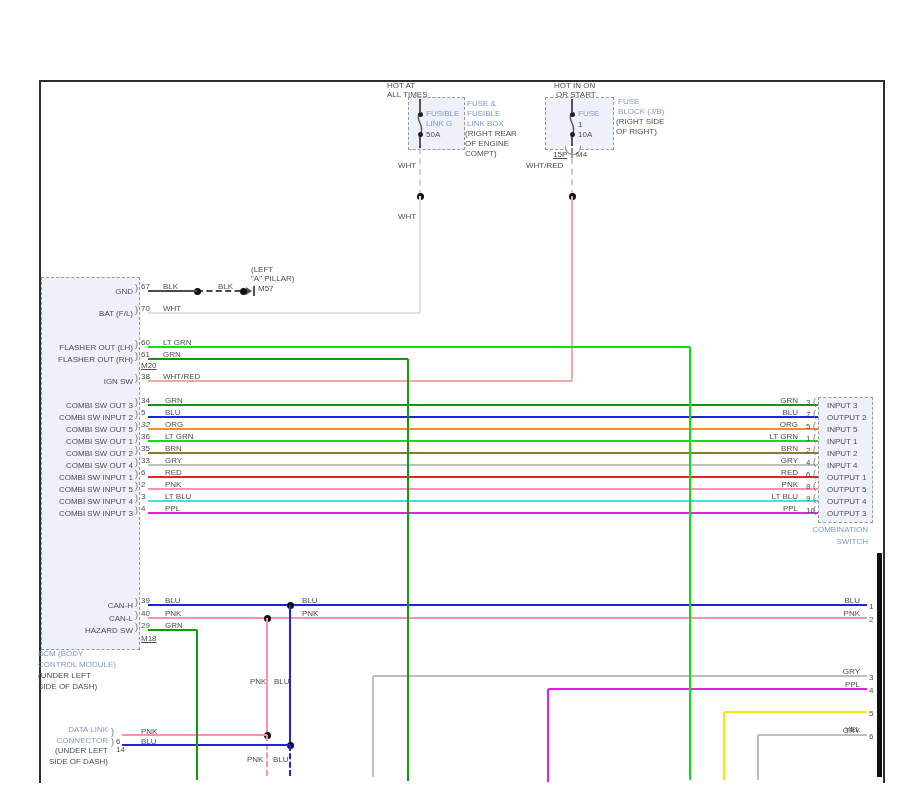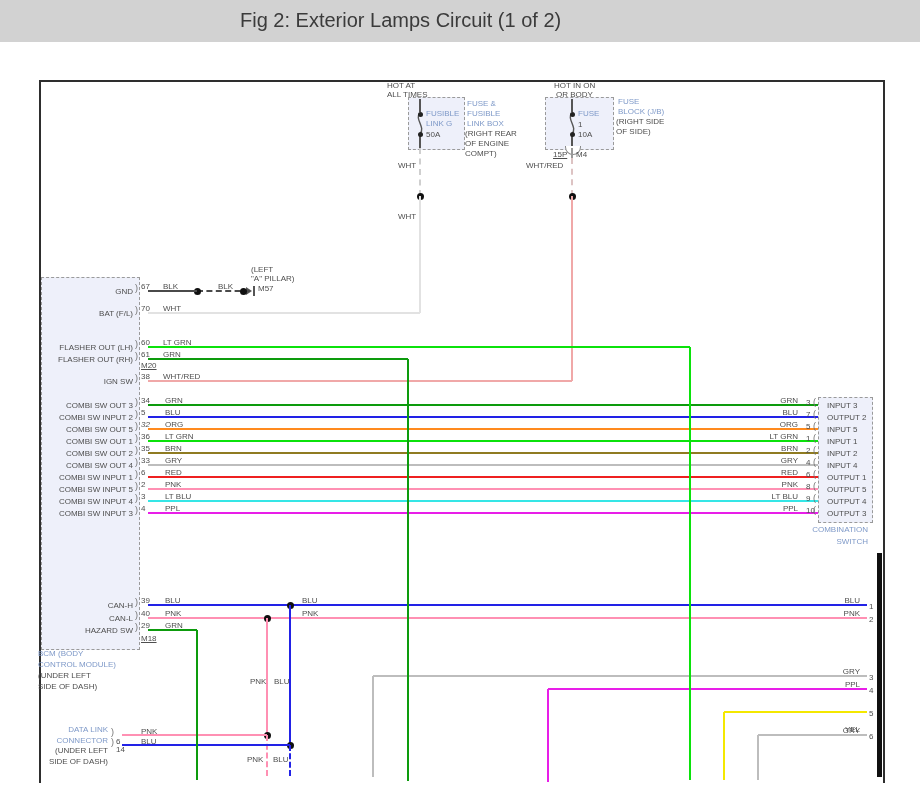--- a/index.html
+++ b/index.html
@@ -23,23 +23,20 @@
   .bar{position:absolute;left:877px;top:553px;width:5px;height:224px;background:#101010;}
   .semi{position:absolute;left:565px;top:146px;width:14px;height:8px;border:1.2px solid #888;
         border-top:none;border-radius:0 0 8px 8px;background:#fff;}
   .tri{position:absolute;width:0;height:0;border-top:4px solid transparent;
        border-bottom:4px solid transparent;border-left:6px solid #555;}
 </style>
 </head>
 <body>
 
 <div id="page">
-  <div id="titlebar">
-    <div id="title">Fig 2: Exterior Lamps Circuit (1 of 2)</div>
-  </div>
 
   <div id="frame"></div>
 
   <div id="diagram">
 
     <div class="box" style="left:408px;top:97px;width:55px;height:51px;"></div>
     <div class="box" style="left:545px;top:97px;width:67px;height:51px;"></div>
     <div class="box" style="left:41px;top:277px;width:97px;height:371px;"></div>
     <div class="box" style="left:818px;top:397px;width:53px;height:124px;"></div>
 
@@ -49,21 +46,21 @@
     <svg style="position:absolute;left:565px;top:111px;" width="14" height="25">
       <path d="M7 2 C 1 8, 13 16, 7 23" stroke="#555" fill="none" stroke-width="1.4"></path>
     </svg>
 
     <div class="semi"></div>
     <div class="tri" style="left:246px;top:287px;"></div>
     <div class="bar"></div>
   <div class="lbl" style="left: 387px; top: 81px;">HOT AT</div>
       <div class="lbl" style="left: 387px; top: 90px;">ALL TIMES</div>
       <div class="lbl" style="left: 554px; top: 81px;">HOT IN ON</div>
-      <div class="lbl" style="left: 556px; top: 90px;">OR BODY</div>
+      <div class="lbl" style="left: 556px; top: 90px;">OR START</div>
       <div class="vw" style="left: 419px; top: 99px; height: 13px; border-left-color: rgb(85, 85, 85); border-left-style: solid;"></div>
       <div class="vw" style="left: 419px; top: 136px; height: 12px; border-left-color: rgb(85, 85, 85); border-left-style: solid;"></div>
       <div class="sdot" style="left: 418px; top: 112px;"></div>
       <div class="sdot" style="left: 418px; top: 132px;"></div>
       <div class="vw" style="left: 571px; top: 99px; height: 13px; border-left-color: rgb(85, 85, 85); border-left-style: solid;"></div>
       <div class="vw" style="left: 571px; top: 136px; height: 10px; border-left-color: rgb(85, 85, 85); border-left-style: solid;"></div>
       <div class="sdot" style="left: 570px; top: 112px;"></div>
       <div class="sdot" style="left: 570px; top: 132px;"></div>
       <div class="lbl b" style="left: 426px; top: 109px;">FUSIBLE</div>
       <div class="lbl b" style="left: 426px; top: 119px;">LINK G</div>
@@ -73,21 +70,21 @@
       <div class="lbl b" style="left: 467px; top: 119px;">LINK BOX</div>
       <div class="lbl" style="left: 465px; top: 129px;">(RIGHT REAR</div>
       <div class="lbl" style="left: 465px; top: 139px;">OF ENGINE</div>
       <div class="lbl" style="left: 465px; top: 149px;">COMPT)</div>
       <div class="lbl b" style="left: 578px; top: 109px;">FUSE</div>
       <div class="lbl" style="left: 578px; top: 120px;">1</div>
       <div class="lbl" style="left: 578px; top: 130px;">10A</div>
       <div class="lbl b" style="left: 618px; top: 97px;">FUSE</div>
       <div class="lbl b" style="left: 618px; top: 107px;">BLOCK (J/B)</div>
       <div class="lbl" style="left: 616px; top: 117px;">(RIGHT SIDE</div>
-      <div class="lbl" style="left: 616px; top: 127px;">OF SIDE)</div>
+      <div class="lbl" style="left: 616px; top: 127px;">OF RIGHT)</div>
       <div class="lbl" style="left: 553px; top: 150px; text-decoration: underline;">15P</div>
       <div class="lbl" style="left: 576px; top: 150px;">M4</div>
       <div class="vw" style="left: 571px; top: 148px; height: 10px; border-left-color: rgb(153, 153, 153); border-left-style: solid;"></div>
       <div class="lbl" style="left: 398px; top: 161px;">WHT</div>
       <div class="vw" style="left: 419px; top: 148px; height: 48px; border-left-color: rgb(207, 207, 207); border-left-style: dashed;"></div>
       <div class="dot" style="left: 417px; top: 193px;"></div>
       <div class="lbl" style="left: 398px; top: 212px;">WHT</div>
       <div class="vw" style="left: 419px; top: 196px; height: 117px; border-left-color: rgb(226, 226, 226); border-left-style: solid;"></div>
       <div class="lbl" style="left: 526px; top: 161px;">WHT/RED</div>
       <div class="vw" style="left: 571px; top: 158px; height: 38px; border-left-color: rgb(221, 195, 195); border-left-style: dashed;"></div>

